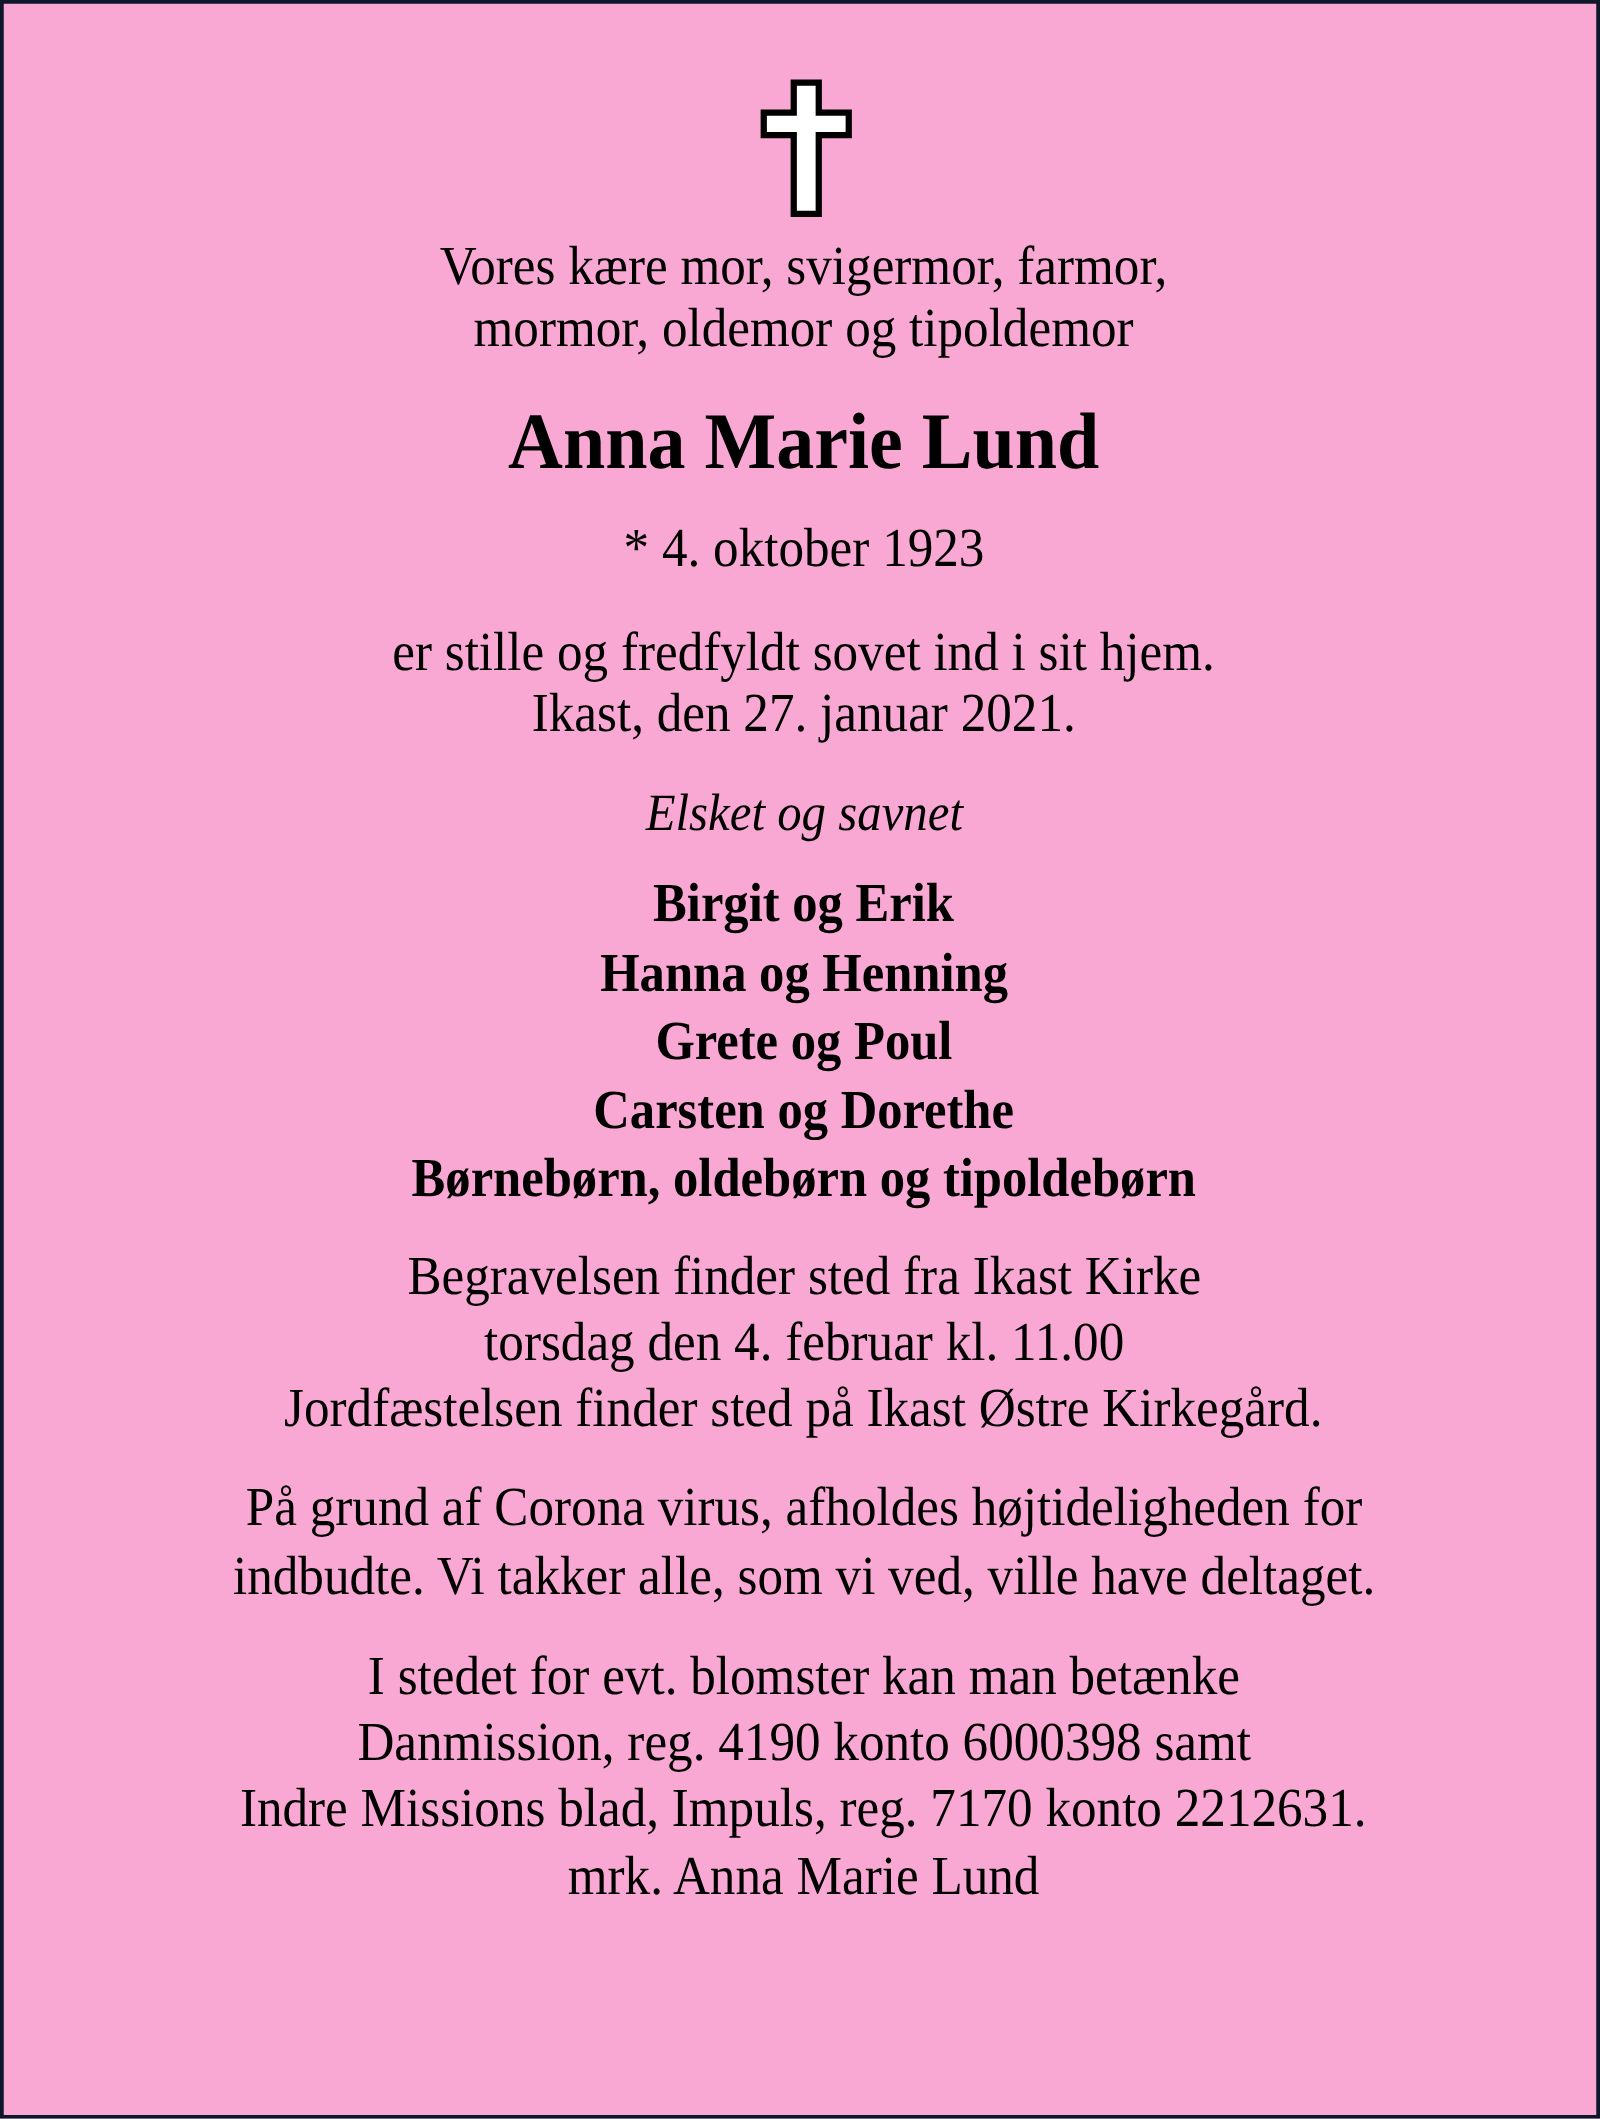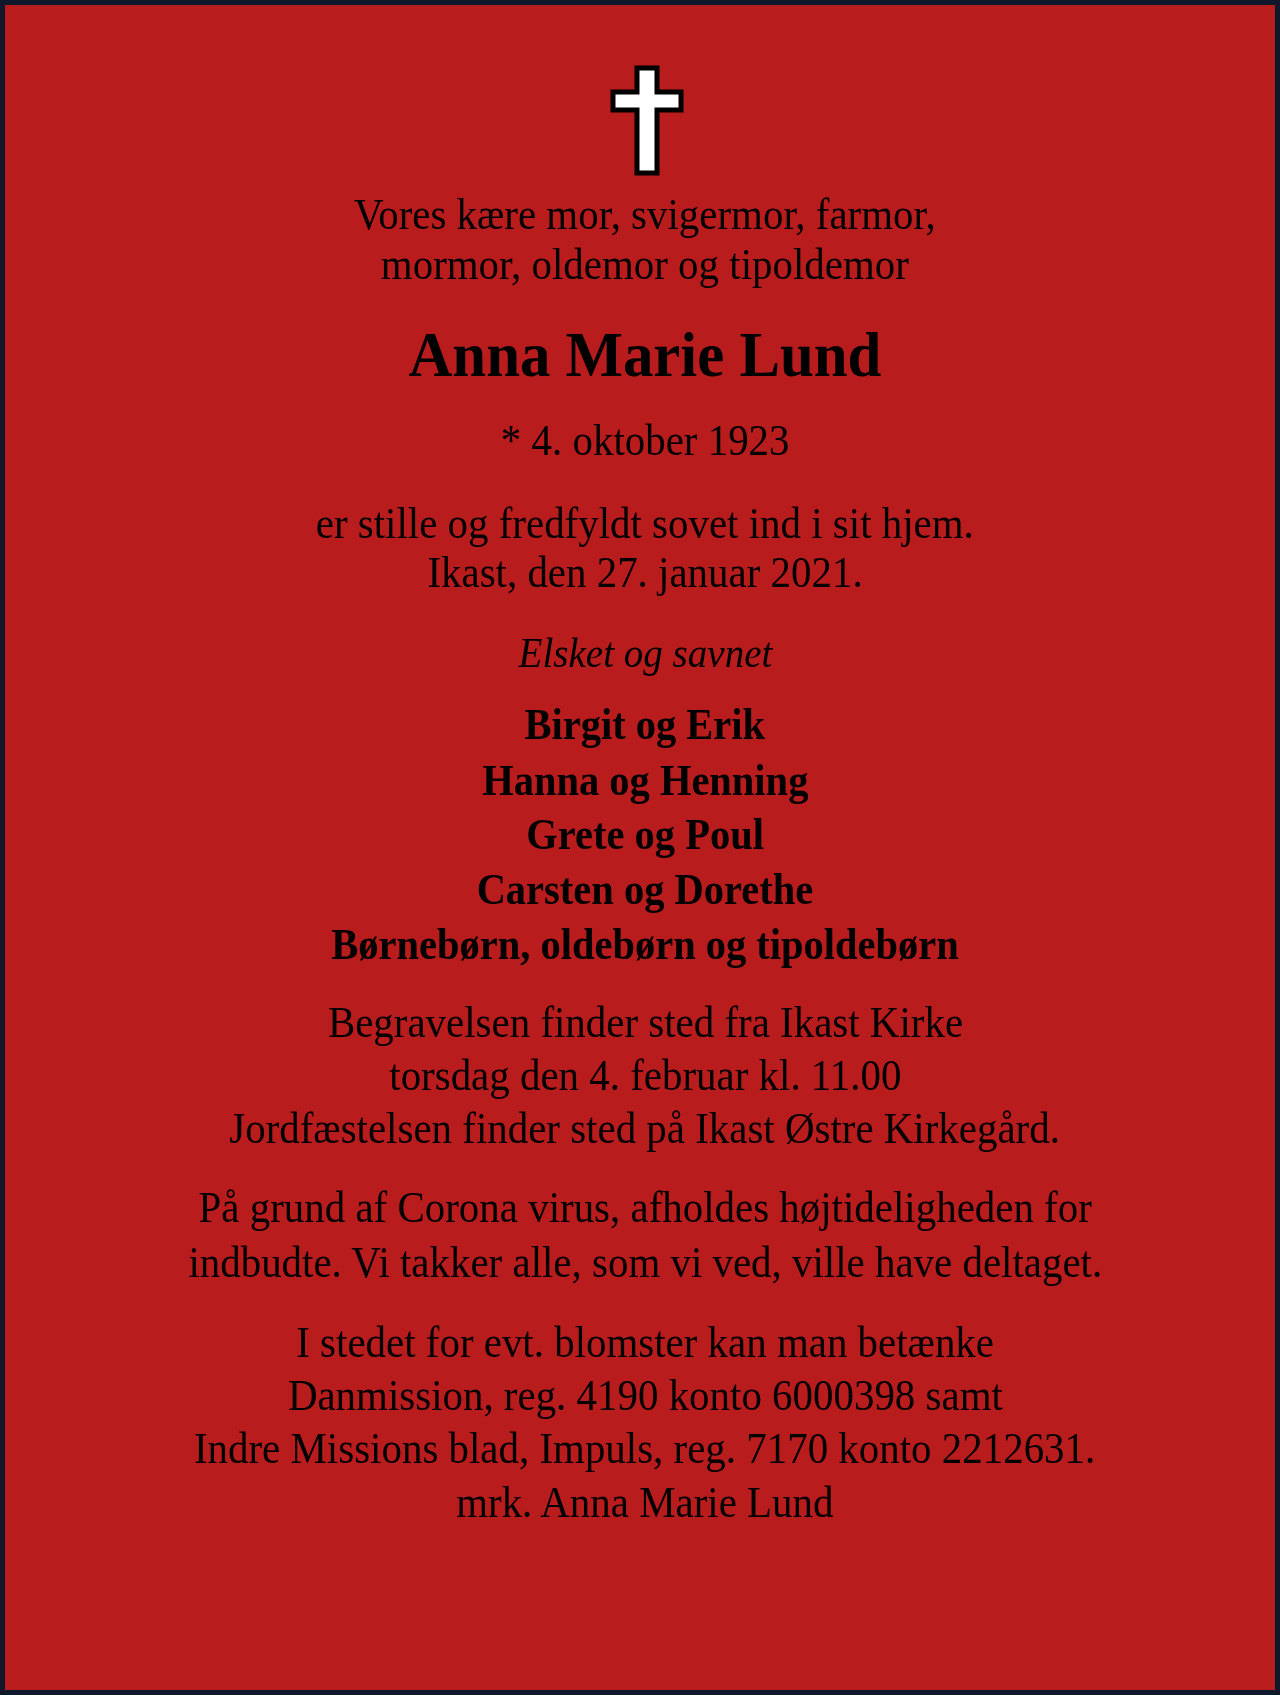--- a/index.html
+++ b/index.html
@@ -13,22 +13,22 @@
     position: relative;
     overflow: hidden;
   }
   .frame {
     position: absolute;
     left: 0;
     top: 0;
     width: 1280px;
     height: 1695px;
     box-sizing: border-box;
-    border: 5px solid #0f172a;
-    background: #b91c1c;
+    border: 3px solid #0f172a;
+    background: #f9a8d4;
   }
   .cross {
     position: absolute;
     left: 604px;
     top: 60px;
     width: 76px;
     height: 112px;
   }
   .line {
     position: absolute;

